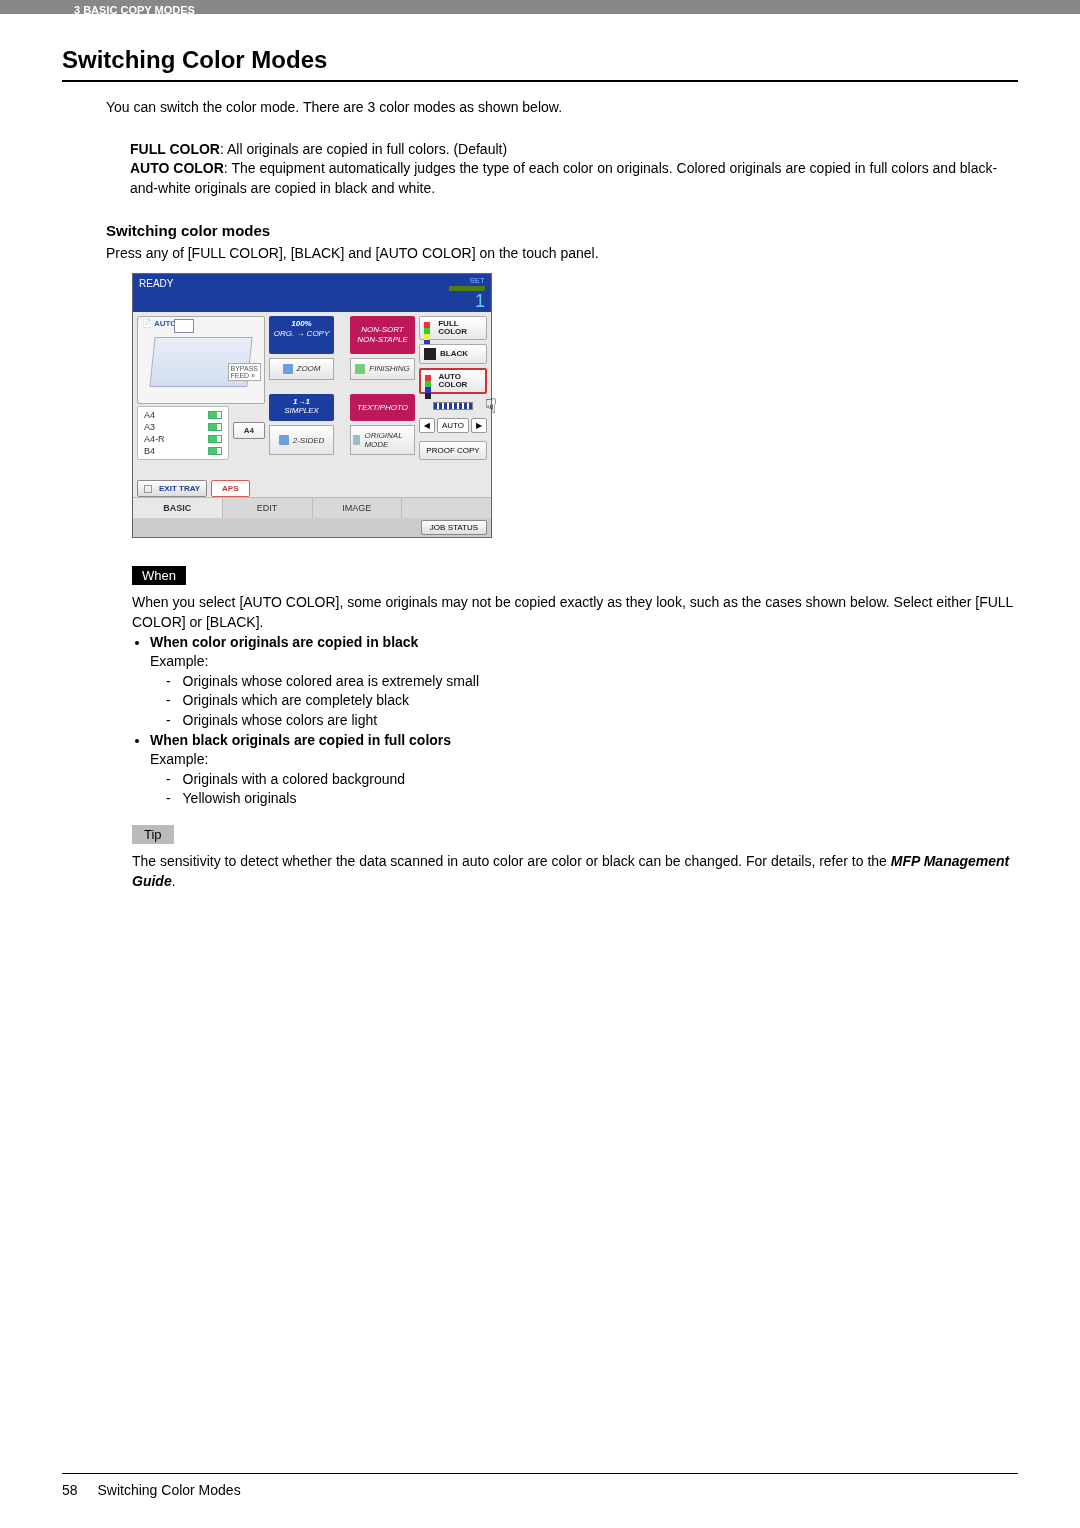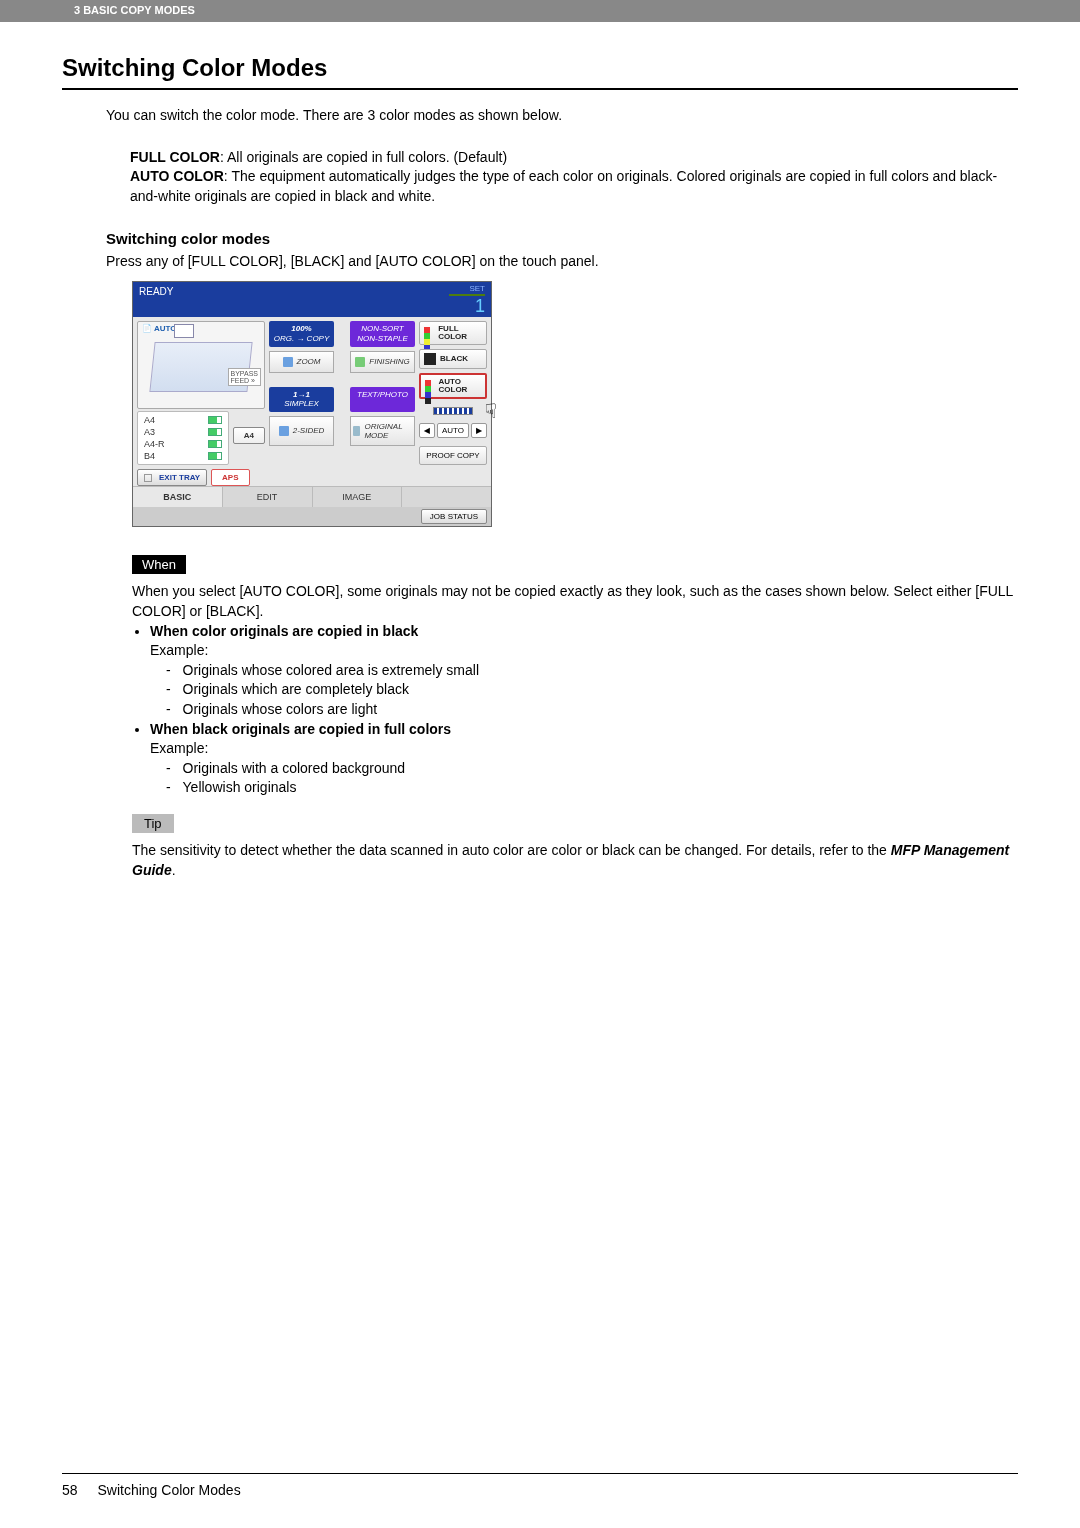--- a/index.html
+++ b/index.html
@@ -11,21 +11,21 @@
       font-size: 14px;
       color: #000;
       position: relative;
     }
     .top-bar {
       background: #888;
       color: #fff;
       font-size: 11px;
       font-weight: bold;
       padding: 4px 8px 4px 74px;
-      height: 22px;
+      height: 14px;
     }
     .content {
       padding: 0 62px;
     }
     .heading1 {
       font-size: 24px;
       font-weight: bold;
       margin-top: 32px;
       margin-bottom: 6px;
     }
@@ -137,21 +137,21 @@
     .panel-top .star { color: #ffcc00; margin-right: 2px; }
     .panel-top .help {
       background: #6faf5e; width: 16px; height: 16px; display: flex; align-items: center; justify-content: center; border-radius: 2px;
     }
     .panel-sub {
       background: #1a3d9e; color: #fff; display: flex; justify-content: space-between;
       padding: 2px 6px; align-items: flex-start; font-size: 10px;
     }
     .panel-sub .ready { padding-top:2px; }
     .panel-sub .setblock { text-align: right; font-size: 8px; }
-    .panel-sub .setblock .setline { color:#8bb3ff; border-bottom:2px solid #4d7c0f; padding-bottom:1px; margin-bottom:1px; display:inline-block; padding-left:20px;}
+    .panel-sub .setblock .setline { color:#8bb3ff; border-bottom:5px solid #4d7c0f; padding-bottom:1px; margin-bottom:1px; display:inline-block; padding-left:20px;}
     .panel-sub .one { color: #66ccff; font-size: 18px; line-height: 1; }
     .panel-body {
       background: #e8e8e8;
       padding: 4px 4px 0 4px;
     }
     .pb-row { display: flex; gap: 4px; }
     .preview-col { width: 128px; }
     .preview-box {
       height: 88px; border: 1px solid #aaa; background: #f5f5f5; position: relative;
       border-radius: 2px;
@@ -159,30 +159,30 @@
     .preview-box .autolbl { position: absolute; top: 2px; left: 4px; font-size: 8px; color: #2060b0; font-weight:bold;}
     .preview-box .page-icon { position:absolute; top:2px; left:36px; width:20px; height:14px; background:#fff; border:1px solid #88a; }
     .preview-box .bypass { position:absolute; right:3px; bottom:22px; font-size:7px; border:1px solid #aaa; padding:1px 2px; background:#fff; color:#555; line-height:1;}
     .preview-box .sheet { position:absolute; top:20px; left:14px; width:98px; height:50px; background: linear-gradient(#e8eef8,#d2def0); border:1px solid #aac; transform: skewX(-6deg); }
     .tray-list {
       border: 1px solid #bbb; border-radius:2px; margin-top: 2px; background:#fff;
       width: 104px; padding: 2px 0;
     }
     .tray-row { display:flex; justify-content:space-between; align-items:center; padding:1px 6px; color:#333;}
     .tray-row .gauge { width:14px; height:8px; border:1px solid #4a7; background:linear-gradient(to right,#4c6 70%, #fff 70%); }
-    .bottom-bar { display:flex; gap:4px; margin-top:4px; }
+    .bottom-bar { display:flex; gap:4px; margin-top:20px; }
     .btn-outline { border:1px solid #888; background:linear-gradient(#fff,#ddd); color:#1a3d9e; padding:3px 6px; border-radius:2px; display:flex; align-items:center; gap:3px; font-size:8px; font-weight:bold;}
     .btn-aps { border:1px solid #d55; background:#fff; color:#c33; padding:3px 10px; border-radius:2px; font-size:8px; font-weight:bold;}
     .btn-aps.a4 { color:#333; border-color:#888; background:linear-gradient(#fff,#eee);}
 
     .mid-col { flex:1; display:flex; flex-direction:column; gap:4px;}
     .mid-row { display:flex; gap:16px;font-style:italic; }
     .box-zoomtop { flex:1; background:#1a3d9e; color:#fff; text-align:center; padding:3px 2px; border-radius:2px; font-size:8px; line-height:1.2;}
     .box-zoomtop .l1 { font-weight:bold; }
-    .box-redtop { flex:1; background:#6d28d9; color:#fff; text-align:center; padding:3px 2px; border-radius:2px; font-size:8px; line-height:1.2;}
+    .box-redtop { flex:1; background:#be185d; color:#fff; text-align:center; padding:9px 2px; border-radius:2px; font-size:8px; line-height:1.2;}
     .box-generic { flex:1; border:1px solid #aaa; background:linear-gradient(#fff,#e5e5e5); display:flex; align-items:center; justify-content:center; gap:4px; padding:5px 2px; border-radius:0; color:#333; font-size:8px;}
     .right-col { width: 68px; display:flex; flex-direction:column; gap:4px; position:relative;}
     .color-btn { border:1px solid #aaa; background:linear-gradient(#fff,#e8e8e8); display:flex; align-items:center; gap:4px; padding:3px 4px; border-radius:2px; font-size:8px; color:#222; font-weight:bold; line-height:1;}
     .color-btn.sel { border:2px solid #c33; }
     .color-btn .sw { width:12px; height:12px; display:flex; flex-wrap:wrap; }
     .sw span { width:6px; height:6px; }
     .fc1{background:#e33}.fc2{background:#3c3}.fc3{background:#ee3}.fc4{background:#33c}
     .bk span{background:#222}
     .ac1{background:#e33}.ac2{background:#3c3}.ac3{background:#33c}
     .auto-ctrl { display:flex; gap:2px; align-items:center; justify-content:center; margin-top:4px;}

